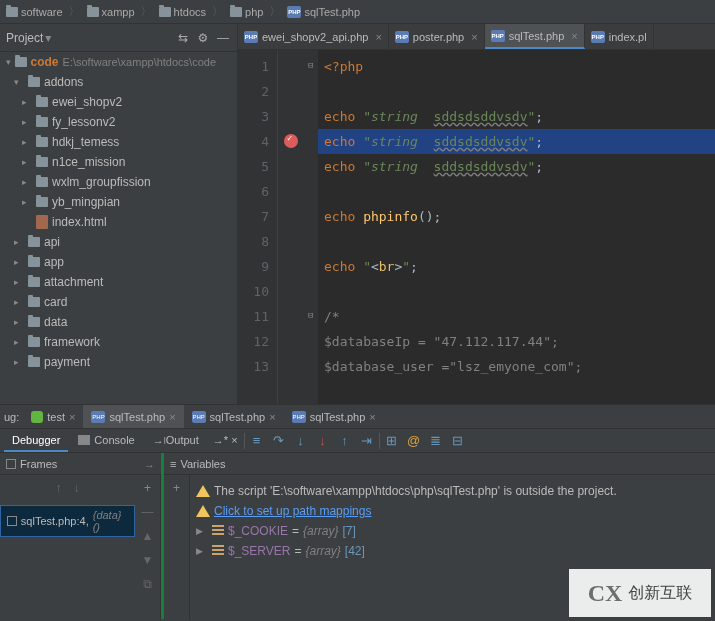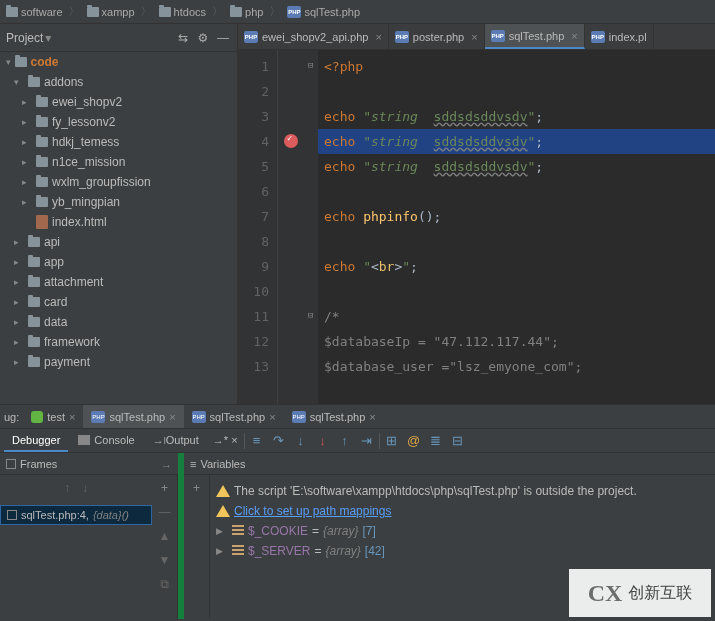--- a/index.html
+++ b/index.html
@@ -150,20 +150,21 @@
       <span style="color:#888;margin-left:2px">▾</span>
       <span class="spacer"></span>
       <span class="tool-icon">⇆</span>
       <span class="tool-icon">⚙</span>
       <span class="tool-icon">—</span>
     </div>
     <div class="project-root">
       <span style="color:#888;font-size:9px">▾</span>
       <span class="folder-icon"></span>
       <span class="code">code</span>
+      <span class="path">E:\software\xampp\htdocs\code</span>
     </div>
     <div class="tree" id="tree">
         <div class="tree-item">
           <span class="arrow">▾</span>
           <span class="folder-ic"></span>
           <span class="label">addons</span>
         </div>
         <div class="tree-item level1">
           <span class="arrow">▸</span>
           <span class="folder-ic"></span>
@@ -328,21 +329,21 @@
     <span class="dt-icon" style="color:#c75450">↓</span>
     <span class="dt-icon">↑</span>
     <span class="dt-icon">⇥</span>
     <span class="dt-sep"></span>
     <span class="dt-icon">⊞</span>
     <span class="dt-icon" style="color:#d9a343">@</span>
     <span class="dt-icon">≣</span>
     <span class="dt-icon">⊟</span>
   </div>
   <div class="debug-body">
-    <div style="display:flex;width:184px;border-right:6px solid #15803d">
+    <div style="display:flex;width:164px;border-right:3px solid #15803d">
       <div class="frames-col" style="flex:1;border-right:none">
         <div class="frames-head">
           <span style="width:10px;height:10px;border:1px solid #888;display:inline-block"></span>
           <span>Frames</span>
           <span class="spacer"></span>
           <span style="color:#888">→</span>
         </div>
         <div style="display:flex;flex:1">
           <div style="flex:1">
             <div style="display:flex;justify-content:center;gap:12px;padding:6px 0;color:#666">

